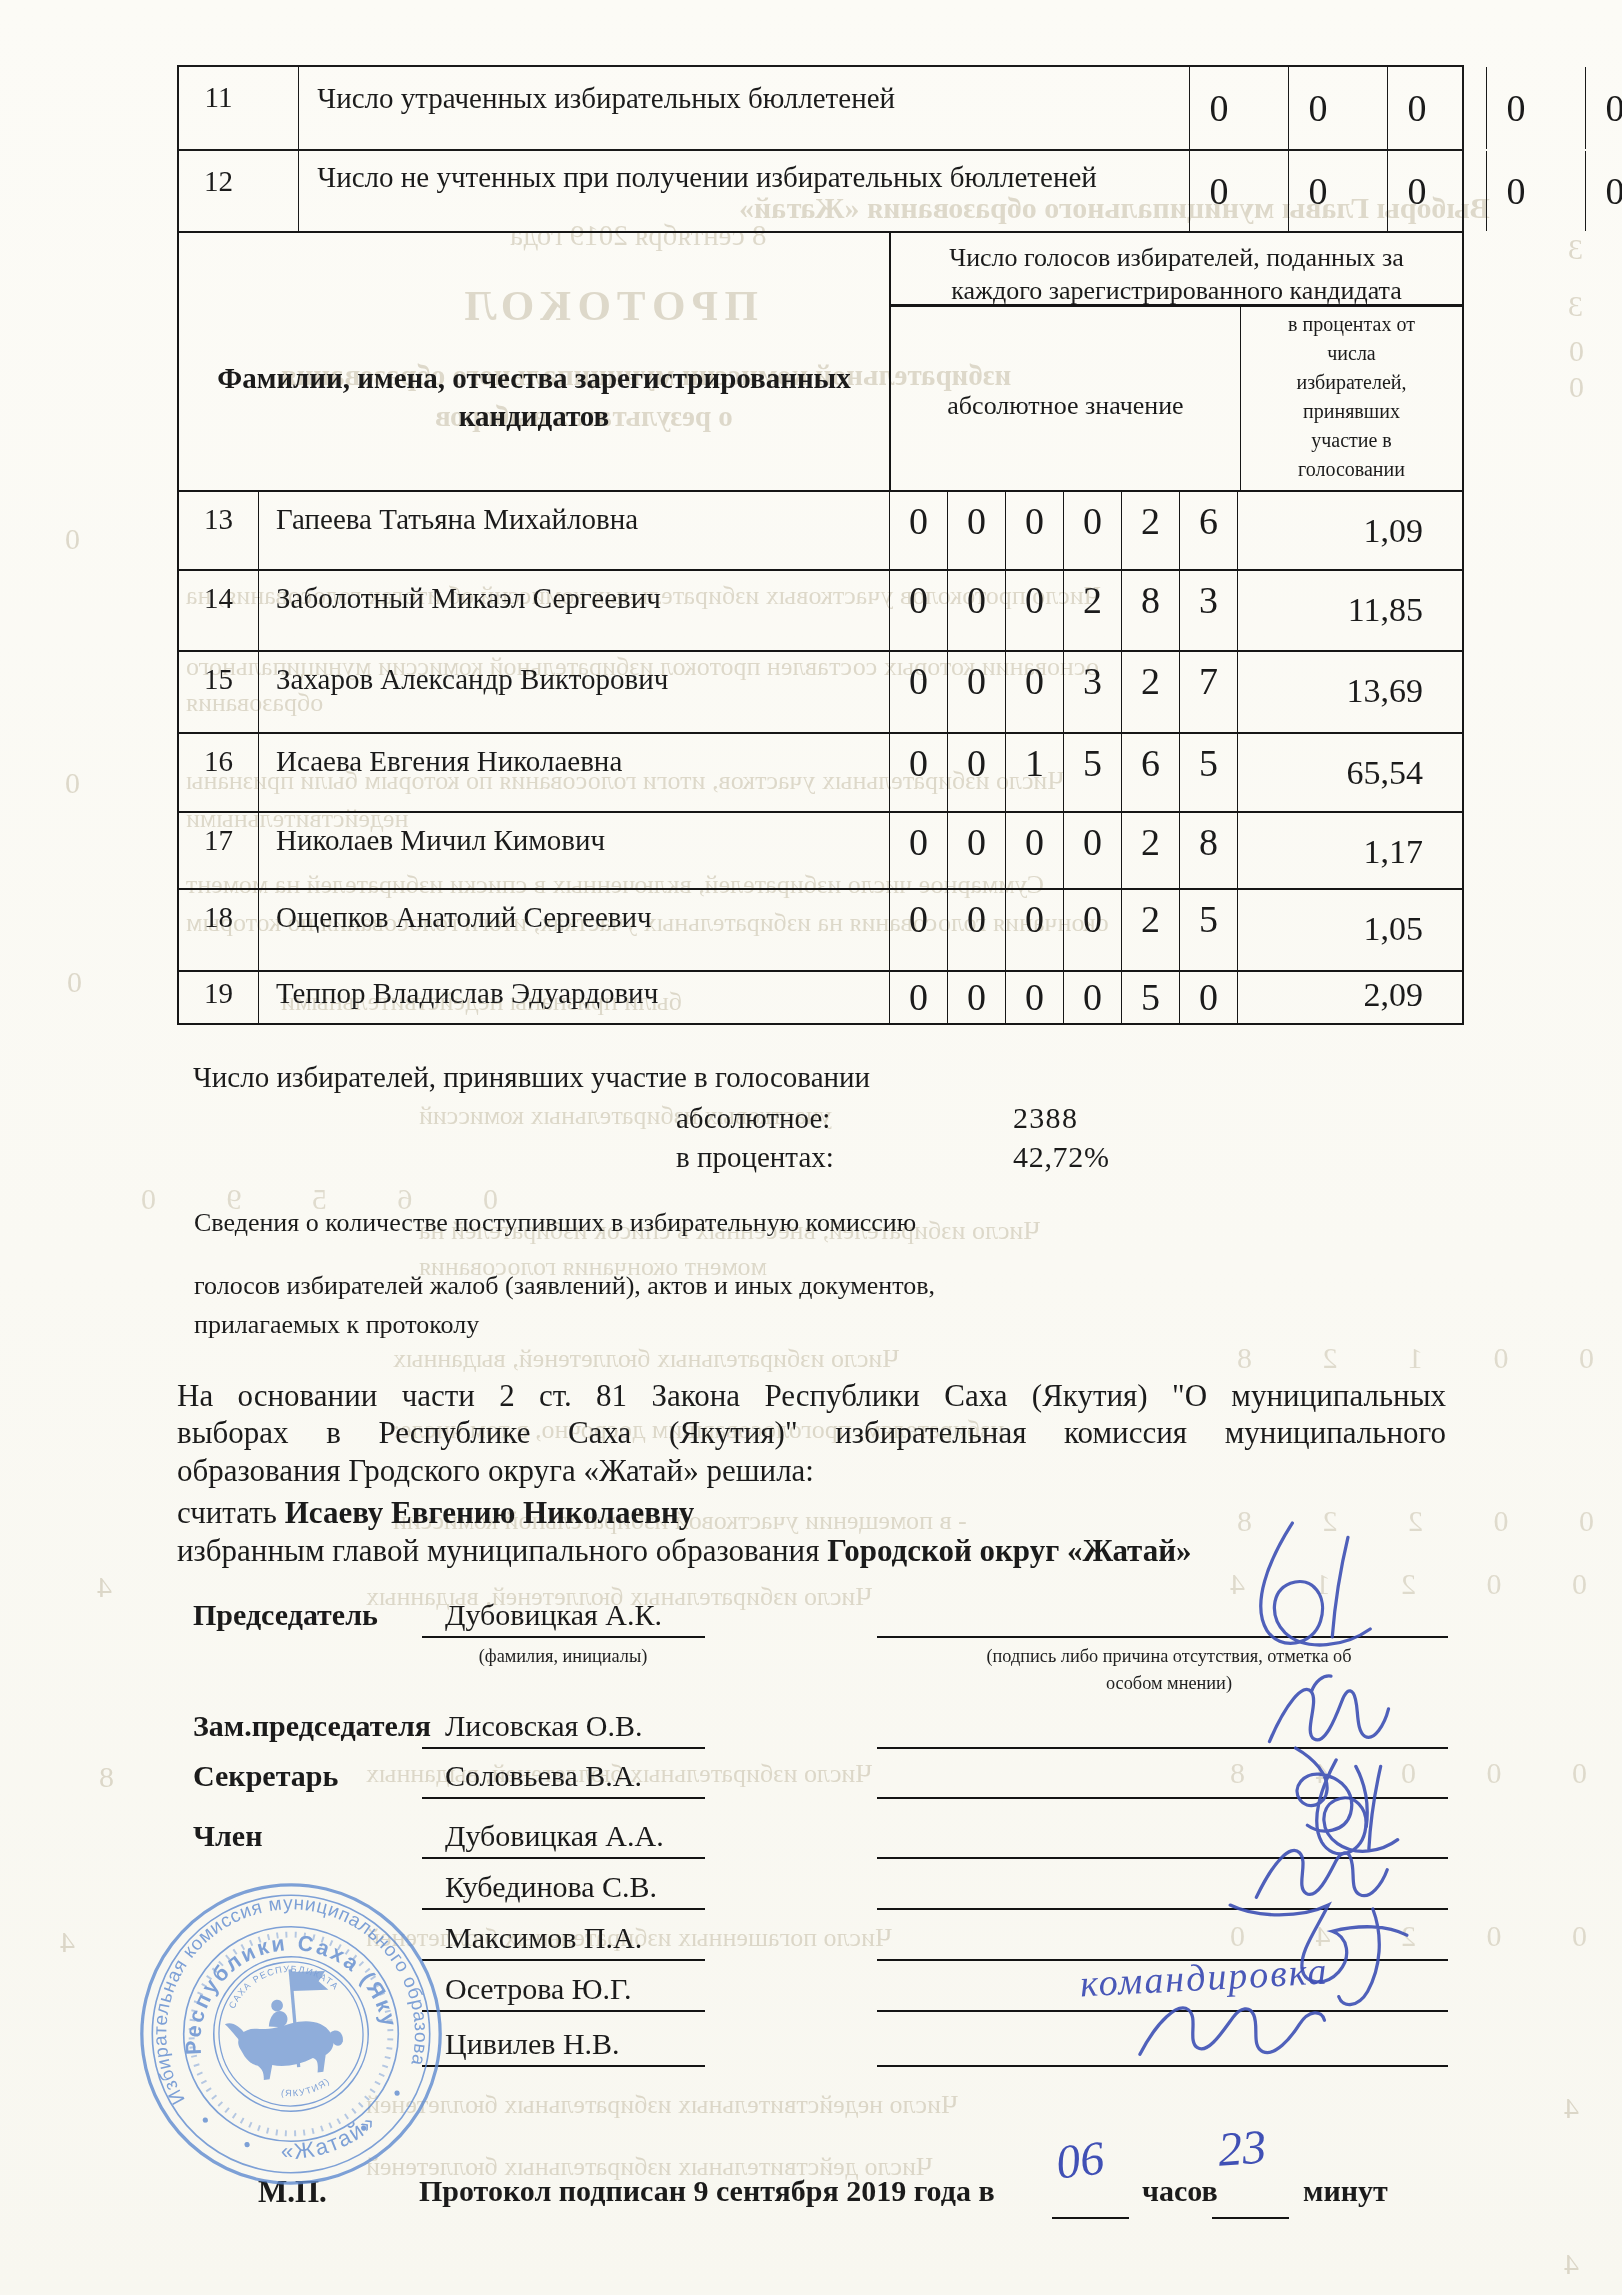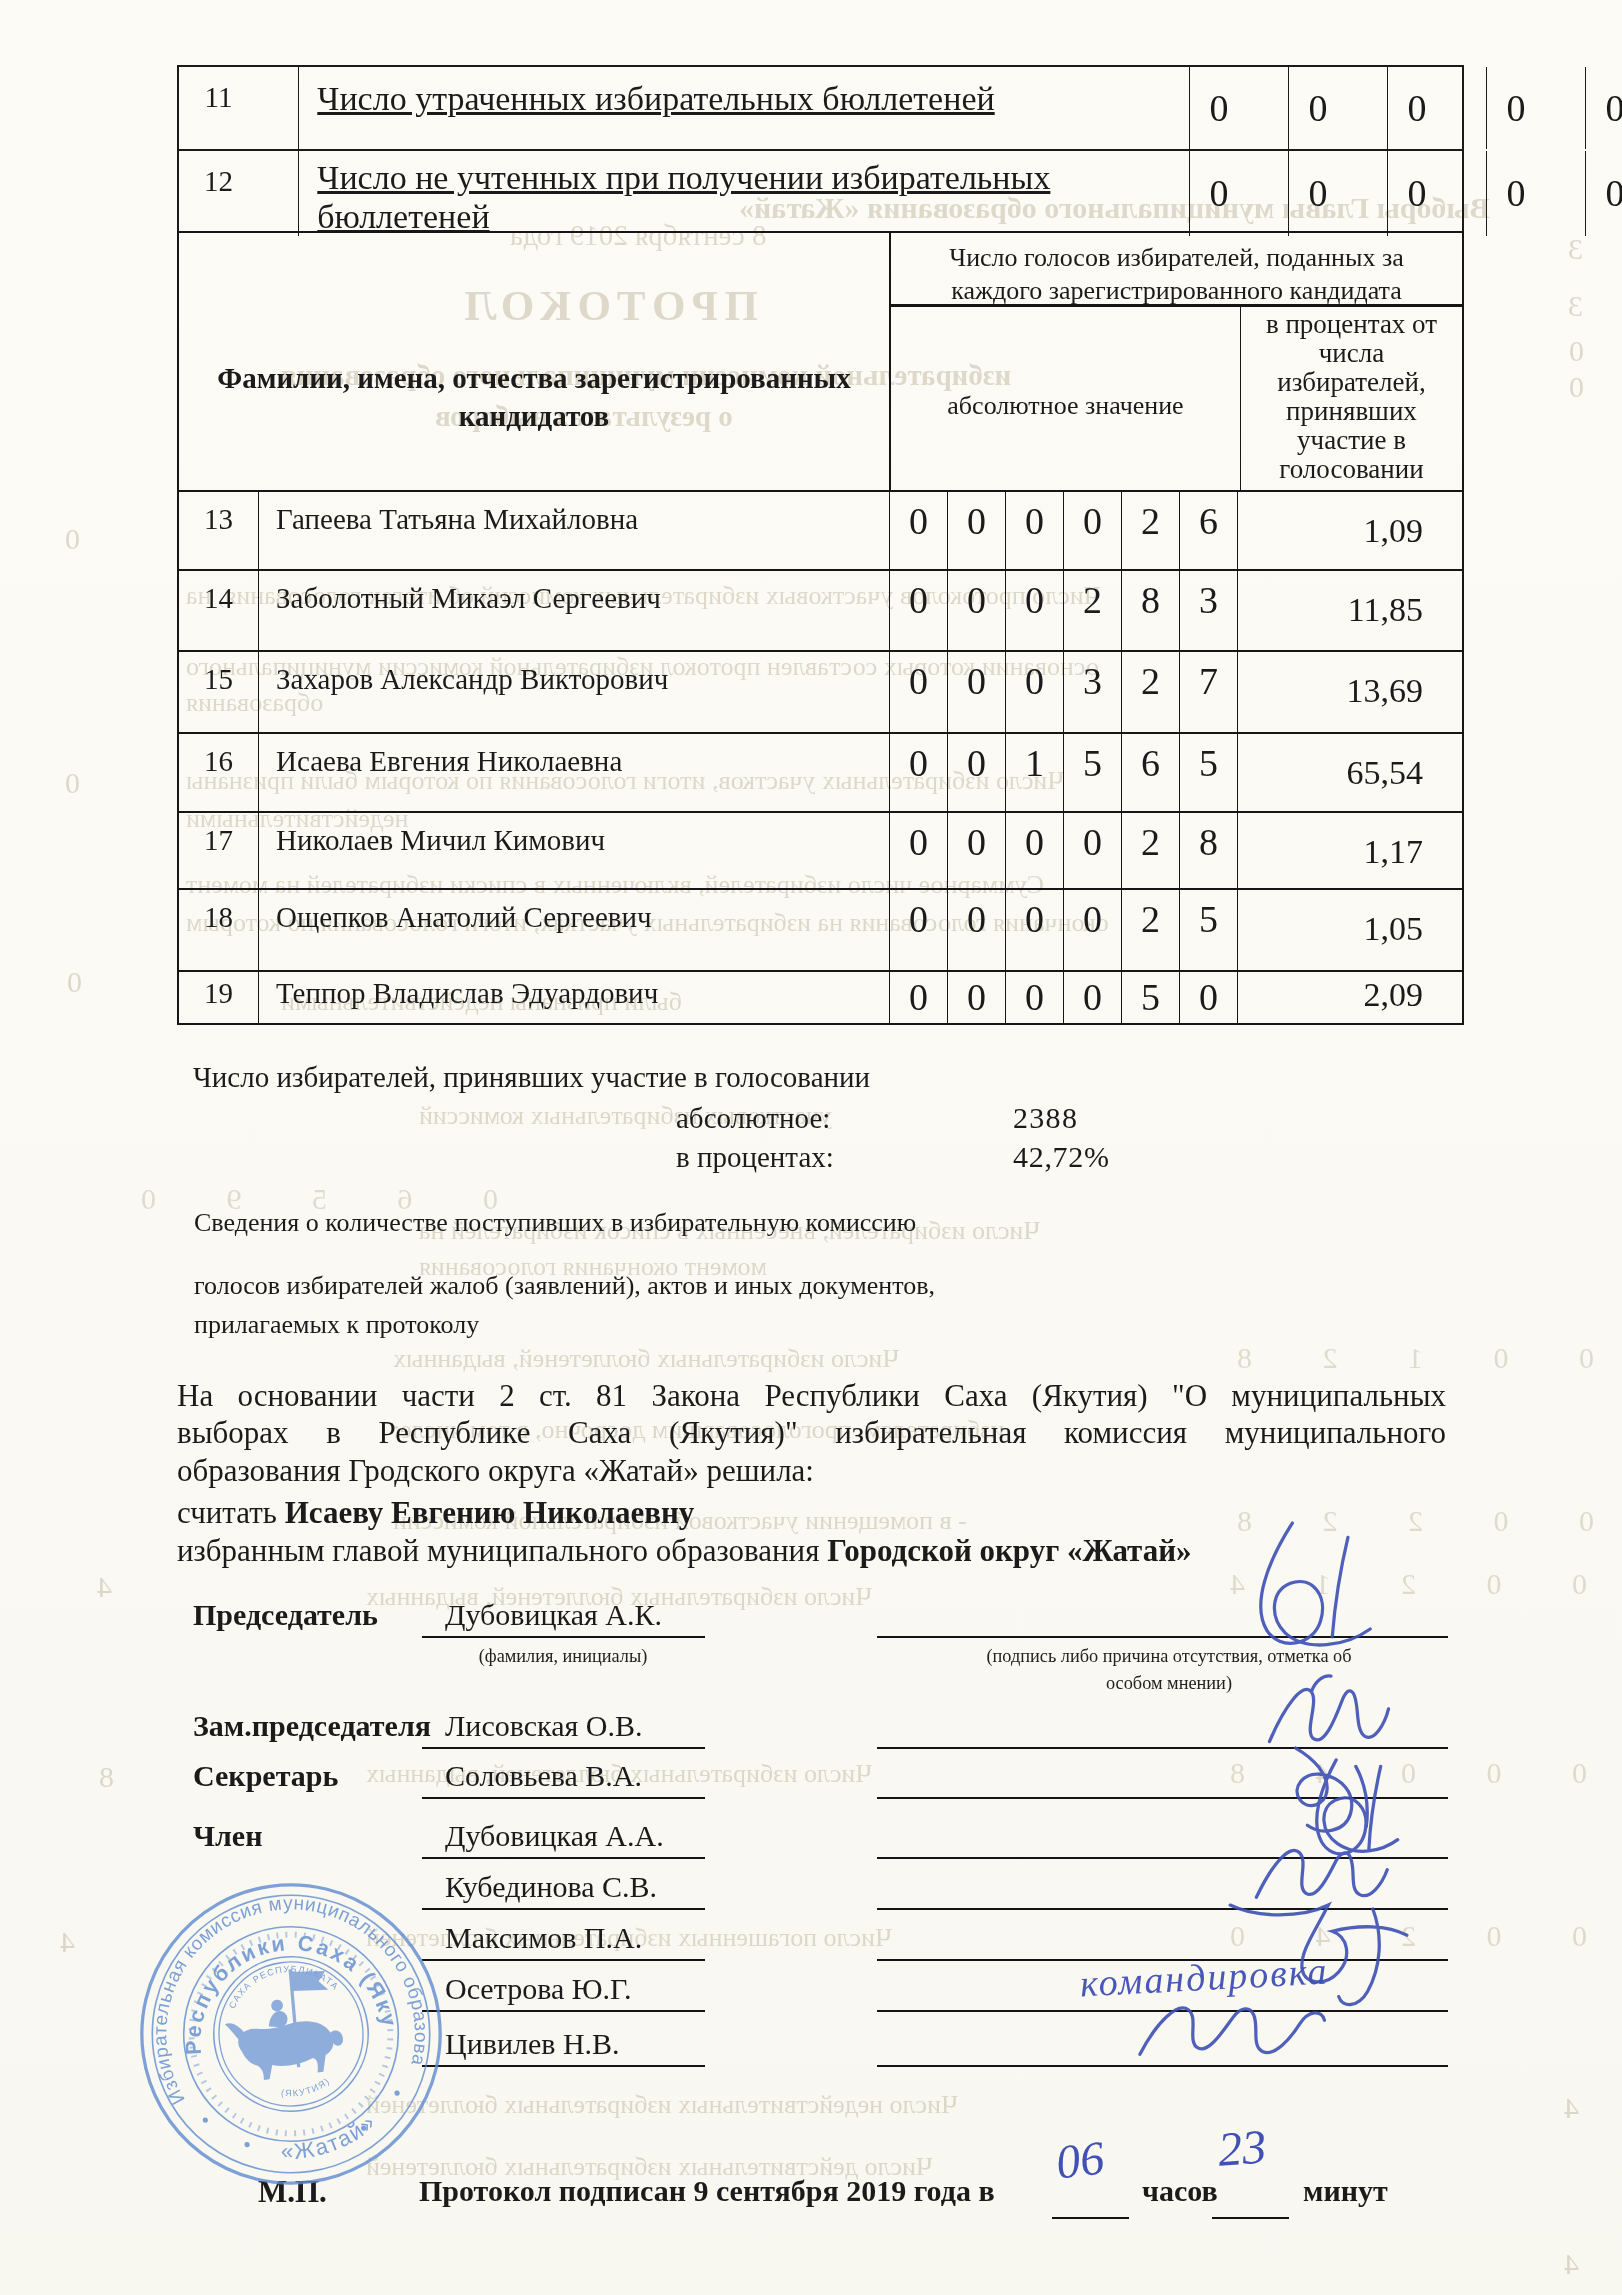--- a/index.html
+++ b/index.html
@@ -59,32 +59,32 @@
   .g41{left:1564px;top:2247px;font-size:30px;}
   
   .content{position:absolute;left:0;top:0;width:1623px;height:2295px;z-index:2;}
   
   .utable{position:absolute;left:177px;top:65px;width:1283px;border:2px solid #1a1a1a;background:transparent;}
   .urow{display:grid;grid-template-columns:79px 851px repeat(6,59px);gap:40px;}
   .urow + .urow{border-top:2.6px solid #1a1a1a;}
   .urow > div{border-left:1.3px solid #1a1a1a;box-sizing:border-box;}
   .urow > div:first-child{border-left:none;}
   .unum{font-size:29px;text-align:center;padding-top:14.4px;}
-  .ulbl{font-size:34px;padding:11.8px 6.5px 0 18.3px;line-height:39px;text-decoration:underline;}
+  .ulbl{font-size:29px;padding:11.8px 6.5px 0 18.3px;line-height:39px;}
   .udig{display:flex;align-items:center;justify-content:center;font-size:38px;}
   
   .ctable{position:absolute;left:177px;top:231px;width:1283px;border:2px solid #161616;}
   .chead{position:relative;height:257px;border-bottom:2.6px solid #161616;}
   .chead .vl1{position:absolute;left:710px;top:0;bottom:0;width:2px;background:#161616;}
   .chead .vl2{position:absolute;left:1061px;top:73px;bottom:0;width:1.3px;background:#161616;}
   .chead .hl1{position:absolute;left:712px;right:0;top:71px;height:2.6px;background:#161616;}
   .votes-h{position:absolute;left:712px;width:571px;top:7.9px;font-size:26px;text-align:center;line-height:33px;}
   .names-h{position:absolute;left:0;width:710px;top:126px;font-weight:bold;font-size:29px;text-align:center;line-height:38px;}
   .abs-h{position:absolute;left:712px;width:349px;top:158px;font-size:26px;text-align:center;}
-  .pct-h{position:absolute;left:1063px;width:219px;top:77px;font-size:27px;text-align:center;line-height:29px;}
+  .pct-h{position:absolute;left:1063px;width:219px;top:77px;font-size:20px;text-align:center;line-height:29px;}
   .crow{display:grid;grid-template-columns:79px 631px repeat(6,58px) 220px;}
   .crow + .crow{border-top:2.6px solid #161616;}
   .crow > div{border-left:1.3px solid #161616;box-sizing:border-box;}
   .crow > div:first-child{border-left:none;}
   .cnum{font-size:29px;text-align:center;padding-top:10.5px;}
   .cname{font-size:29px;padding:10.5px 3.9px 0 17px;}
   .cdig{display:flex;align-items:flex-start;justify-content:center;font-size:38px;padding-top:6.5px;}
   .cpct{font-size:34px;text-align:right;padding:20px 34px 0 0;}
   
   .t-title{left:193px;top:1061px;font-size:29px;}

